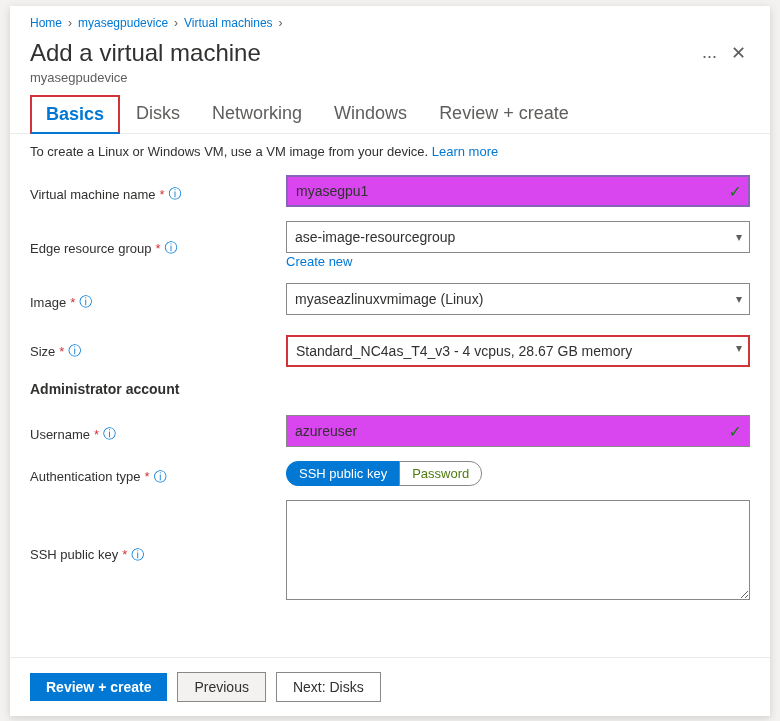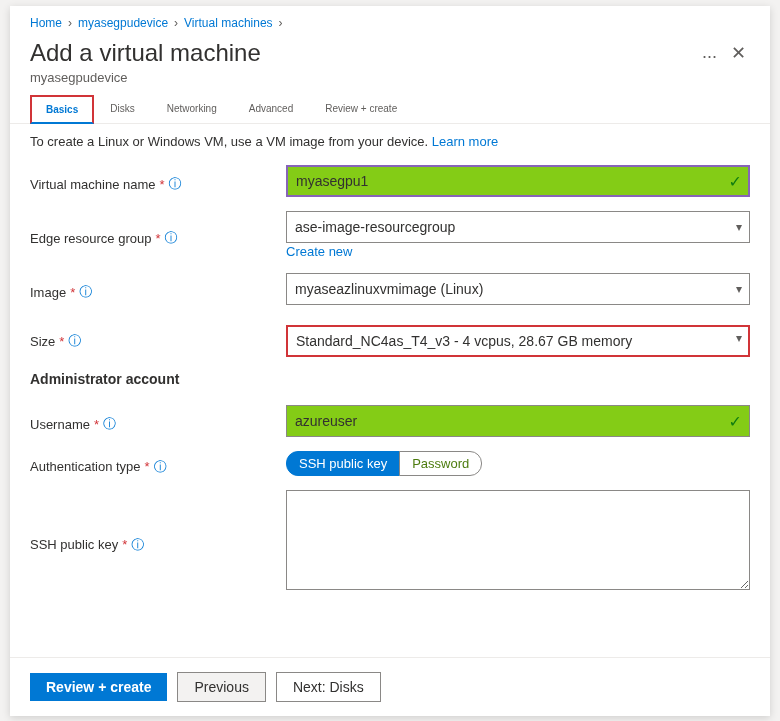--- a/index.html
+++ b/index.html
@@ -67,21 +67,21 @@
       color: #605e5c;
     }
     .tabs {
       display: flex;
       padding: 0 20px;
       border-bottom: 1px solid #edebe9;
       gap: 0;
     }
     .tab {
       padding: 8px 16px;
-      font-size: 10px;
+      font-size: 18px;
       color: #605e5c;
       cursor: pointer;
       border: none;
       background: transparent;
       border-bottom: 2px solid transparent;
       margin-bottom: -1px;
       white-space: nowrap;
     }
     .tab.active {
       color: #0078d4;
@@ -142,21 +142,21 @@
       position: relative;
     }
     .input-field {
       width: 100%;
       height: 32px;
       border: 1px solid #8a8886;
       padding: 0 32px 0 8px;
       font-size: 14px;
       color: #323130;
       outline: none;
-      background: #84cc16;
+      background: #d946ef;
     }
     .input-field.highlight {
       border: 2px solid #8764b8;
     }
     .check-icon {
       position: absolute;
       right: 8px;
       top: 50%;
       transform: translateY(-50%);
       color: #107c10;
@@ -294,21 +294,21 @@
     <div class="panel-title">Add a virtual machine</div>
     <span class="more-icon">...</span>
     <span class="close-icon">✕</span>
   </div>
   <div class="subtitle">myasegpudevice</div>
 
   <div class="tabs">
     <button class="tab active">Basics</button>
     <button class="tab">Disks</button>
     <button class="tab">Networking</button>
-    <button class="tab">Advanced</button>
+    <button class="tab">Windows</button>
     <button class="tab">Review + create</button>
   </div>
 
   <div class="info-bar">
     <span>To create a Linux or Windows VM, use a VM image from your device.</span>
     <a>Learn more</a>
   </div>
 
   <div class="form-section">
 

